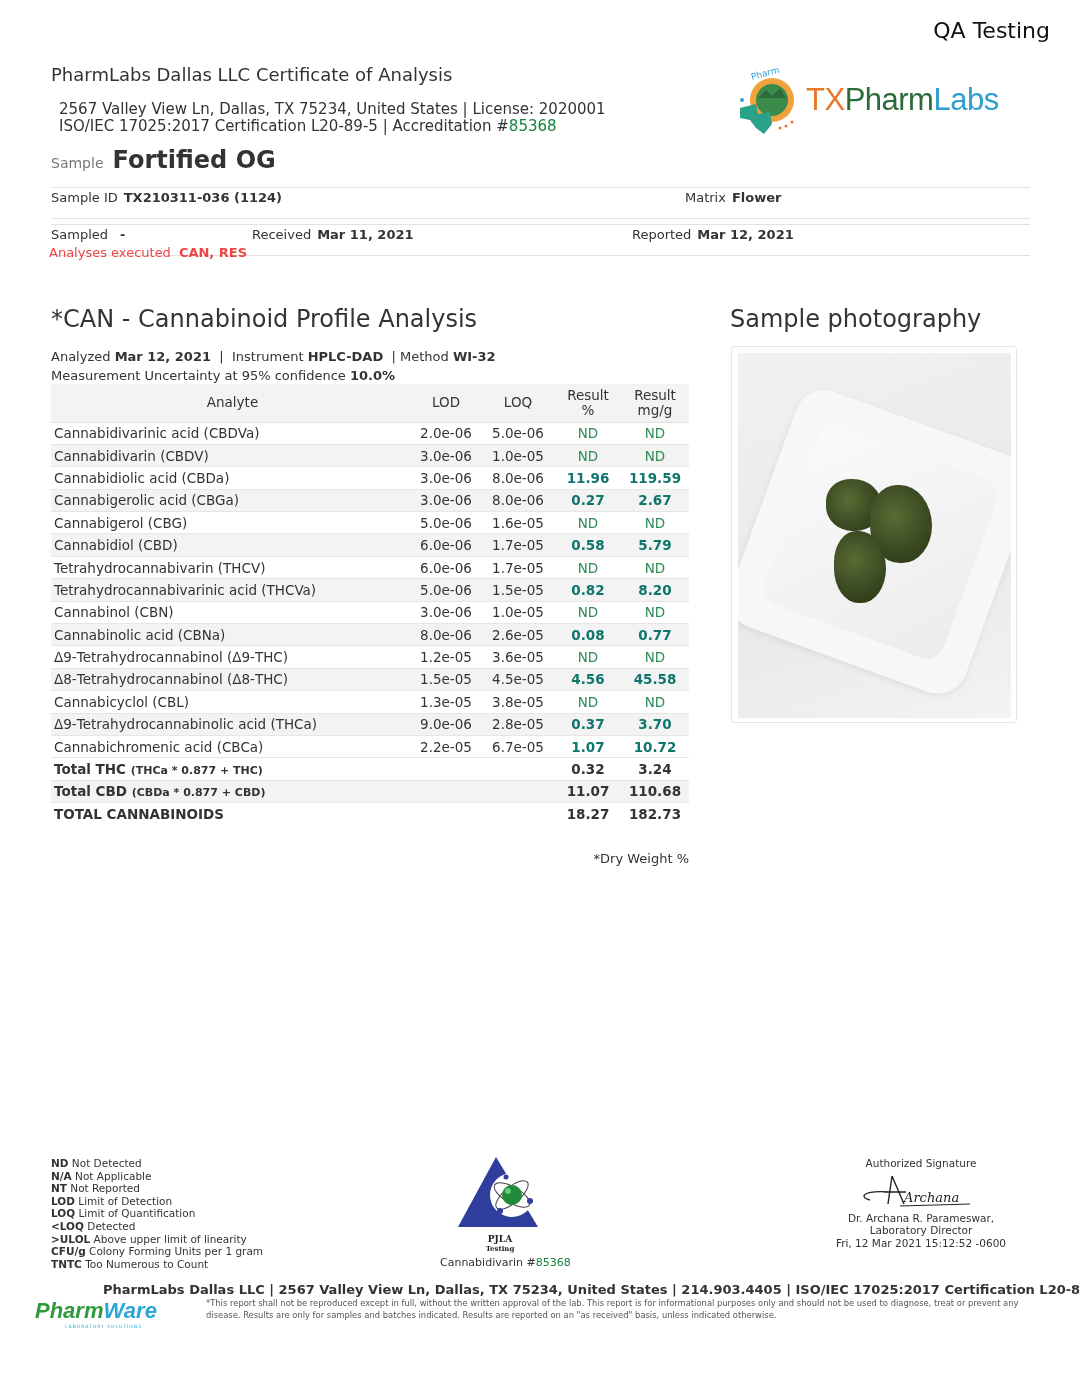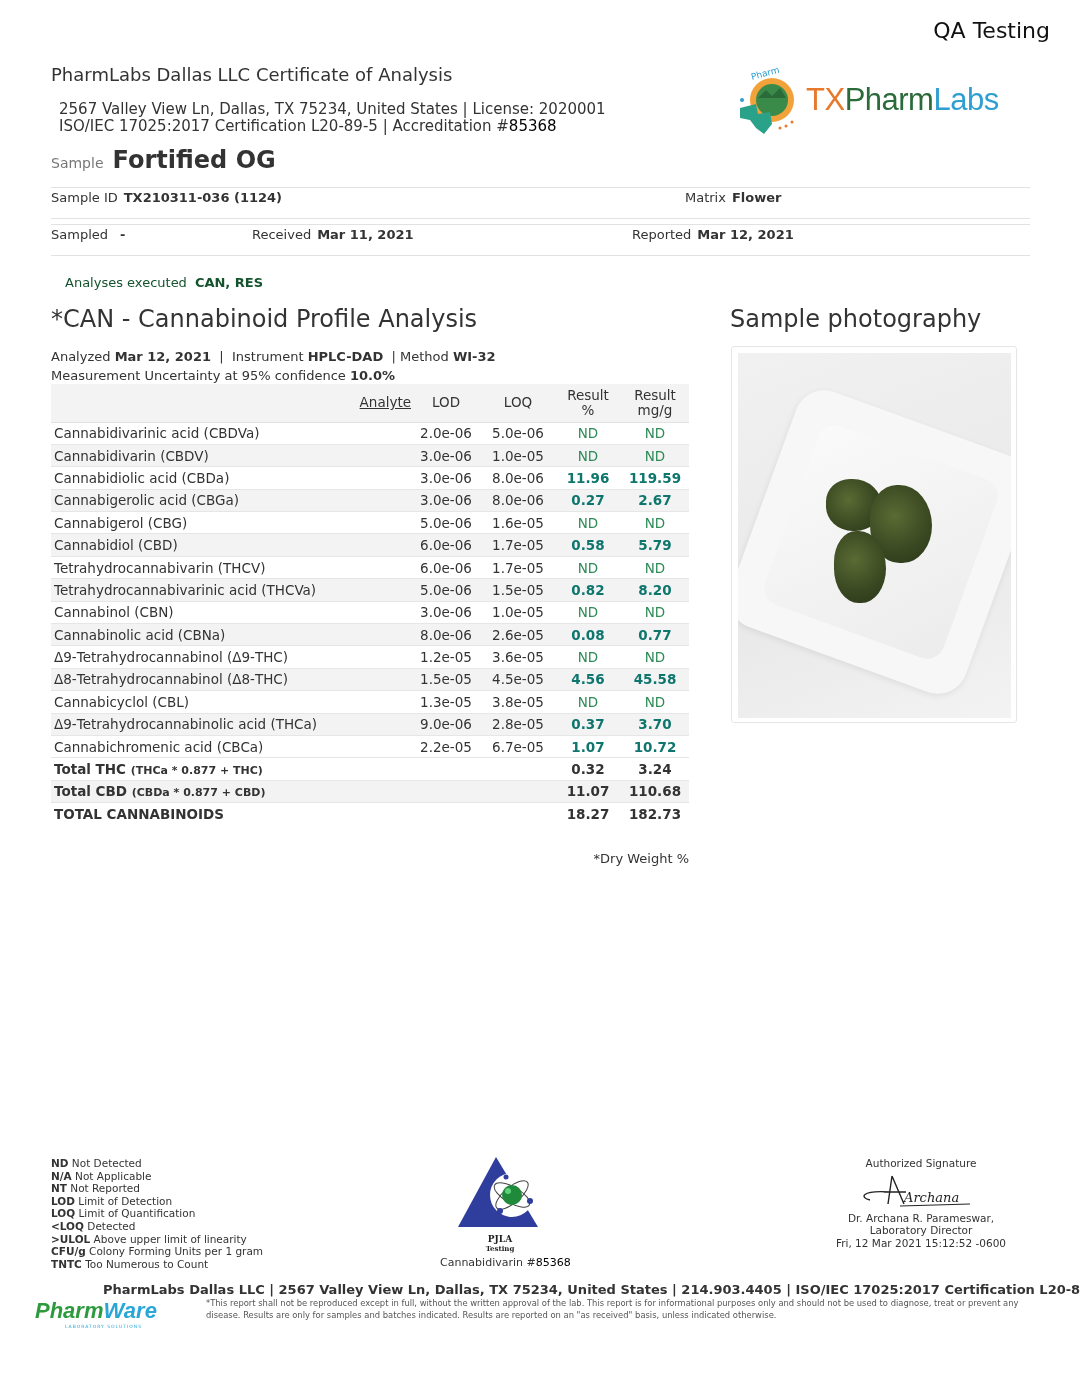--- a/index.html
+++ b/index.html
@@ -5,45 +5,45 @@
   * { box-sizing: border-box; margin: 0; padding: 0; }
   html, body { width: 1080px; height: 1385px; background: #ffffff; }
   body { position: relative; font-family: "DejaVu Sans", sans-serif; color: #333; overflow: hidden; }
 
   .qa-label { position: absolute; top: 18px; right: 30px; font-size: 22px; color: #111; }
 
   .hdr { position: absolute; left: 51px; top: 64px; }
   .hdr-title { font-size: 18px; color: #333; }
   .hdr-title .company { font-weight: normal; color: #333; }
   .hdr-addr { position: absolute; left: 59px; top: 101px; font-size: 15px; line-height: 17px; color: #333; white-space: nowrap; }
-  .link-blue { color: #000000; }
+  .link-blue { color: #15803d; }
 
   .logo { position: absolute; left: 736px; top: 68px; width: 300px; height: 70px; }
   .logo-text { position: absolute; left: 70px; top: 14px; font-family: "Liberation Sans", sans-serif; font-size: 31px; letter-spacing: -0.5px; white-space: nowrap; }
   .logo-tx { color: #e8782b; }
   .logo-pharm { color: #2b6b3a; }
   .logo-labs { color: #2e9fd0; }
   .logo-badge { position: absolute; left: 0; top: 0; width: 68px; height: 68px; }
 
   .sample-line { position: absolute; left: 51px; top: 146px; white-space: nowrap; }
   .sample-lbl { font-size: 14px; color: #777; }
   .sample-name { font-size: 24px; font-weight: bold; color: #333; margin-left: 4px; }
 
   .meta-row { position: absolute; left: 51px; width: 979px; height: 32px; font-size: 13px; color: #333; border-top: 1px solid #e2e2e2; border-bottom: 1px solid #e2e2e2; }
   .meta-row .cell { position: absolute; top: 2px; white-space: nowrap; }
   .meta-row b { font-weight: bold; margin-left: 6px; }
-  .meta-plain { position: absolute; left: 65px; font-size: 13px; color: #14532d; white-space: nowrap; margin-top: 30px; }
+  .meta-plain { position: absolute; left: 49px; font-size: 13px; color: #ef4444; white-space: nowrap; }
   .meta-plain b { margin-left: 8px; }
 
   .section-title { position: absolute; font-size: 24px; color: #333; white-space: nowrap; }
   .analysis-meta { position: absolute; left: 51px; top: 347px; font-size: 13px; line-height: 19px; color: #333; white-space: nowrap; }
 
   table.results { position: absolute; left: 51px; top: 384px; width: 638px; border-collapse: collapse; font-size: 13.5px; color: #333; }
   table.results th { background: #f3f3f3; font-weight: normal; height: 38px; font-size: 13.5px; line-height: 15px; border-bottom: 1px solid #e2e2e2; }
-  table.results th.analyte { text-align: right; padding-left: 3px; text-decoration: underline; }
+  table.results th.analyte { text-align: center; padding-left: 3px; }
   table.results td { height: 22.4px; border-bottom: 1px solid #e6e6e6; padding: 0; }
   table.results td.name { text-align: left; padding-left: 3px; }
   table.results td.num { text-align: center; }
   table.results tr.row:nth-child(even) td { background: #f3f3f3; }
   .nd { color: #2e8b57; }
   .pos { color: #0f766e; font-weight: bold; }
   table.results tr.total td { font-weight: bold; background: #ffffff; }
   table.results tr.total.stripe td { background: #f3f3f3; }
   table.results tr.total .formula { font-size: 11px; font-weight: bold; }
   table.results tr.grand td { border-bottom: none; }

